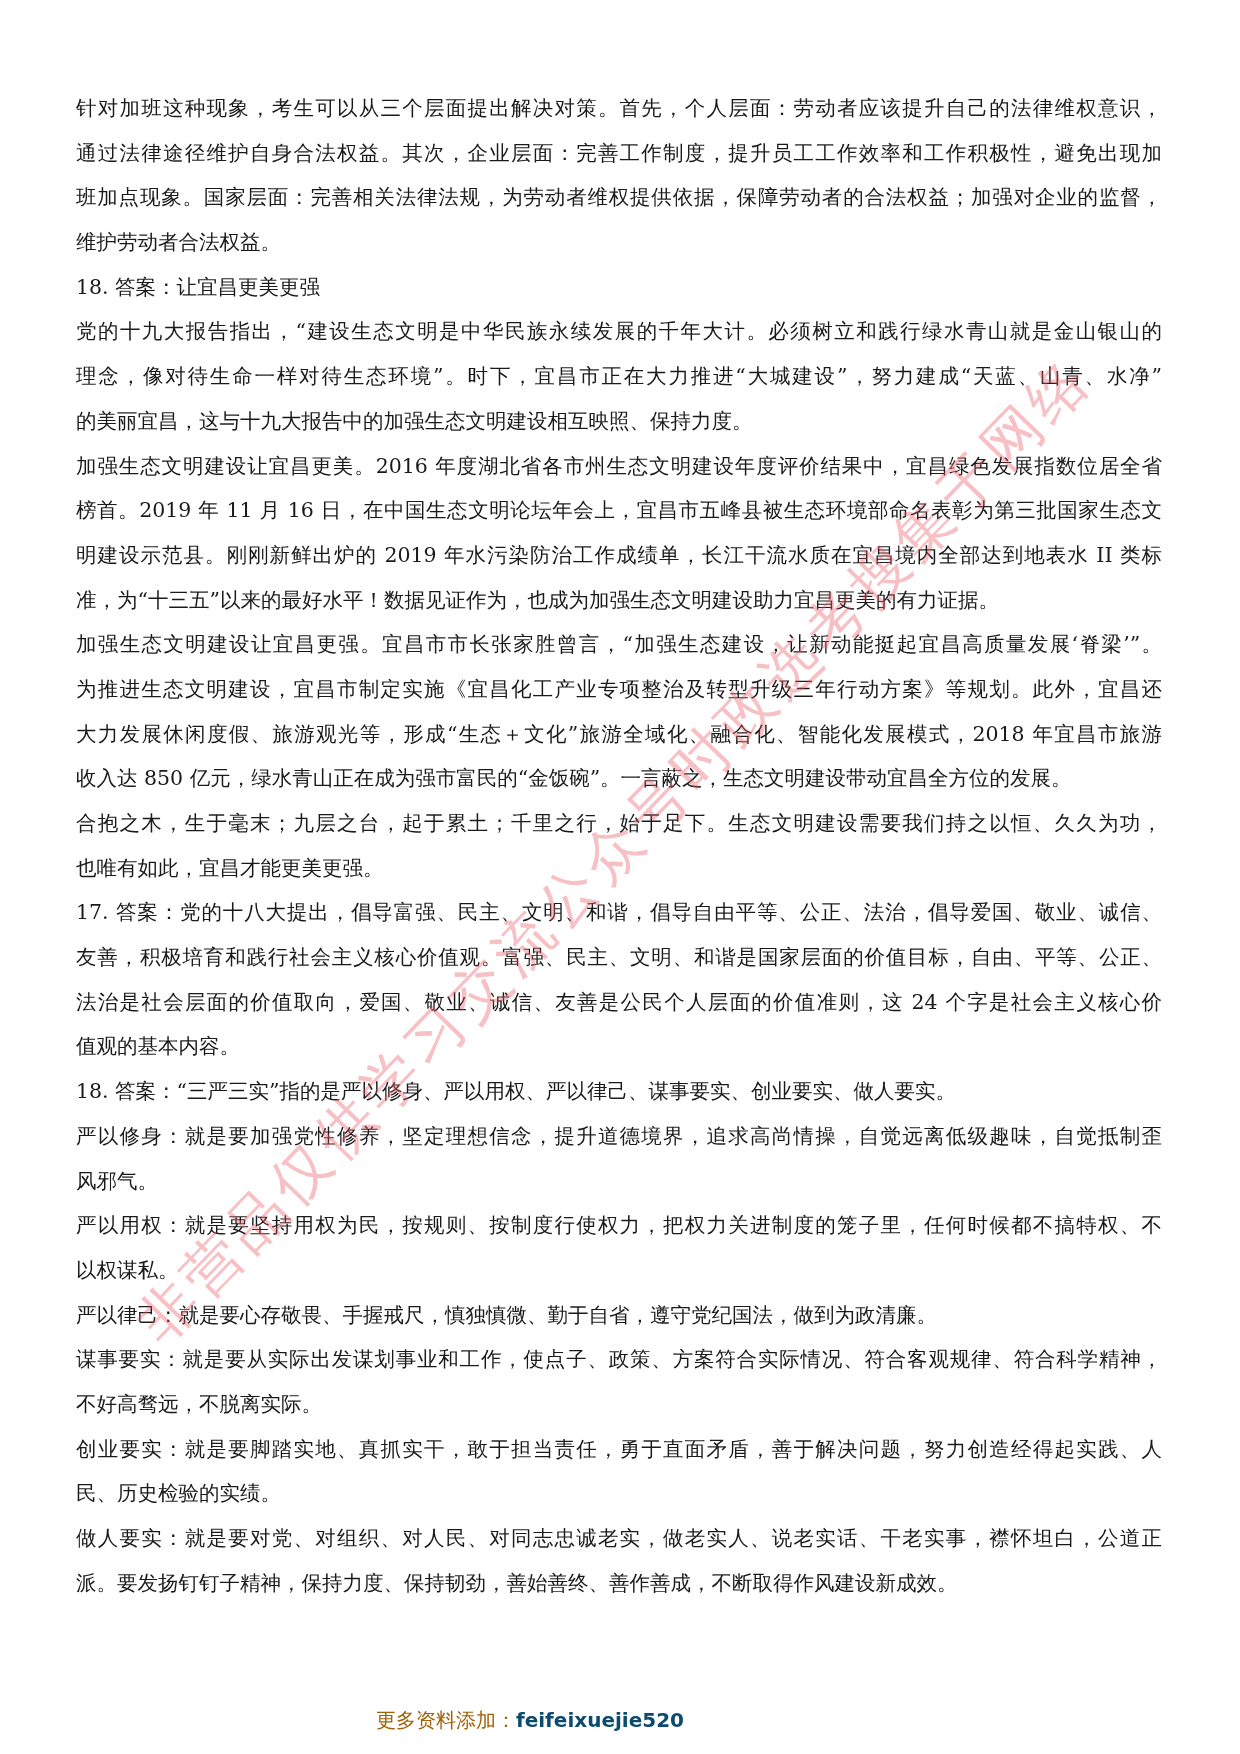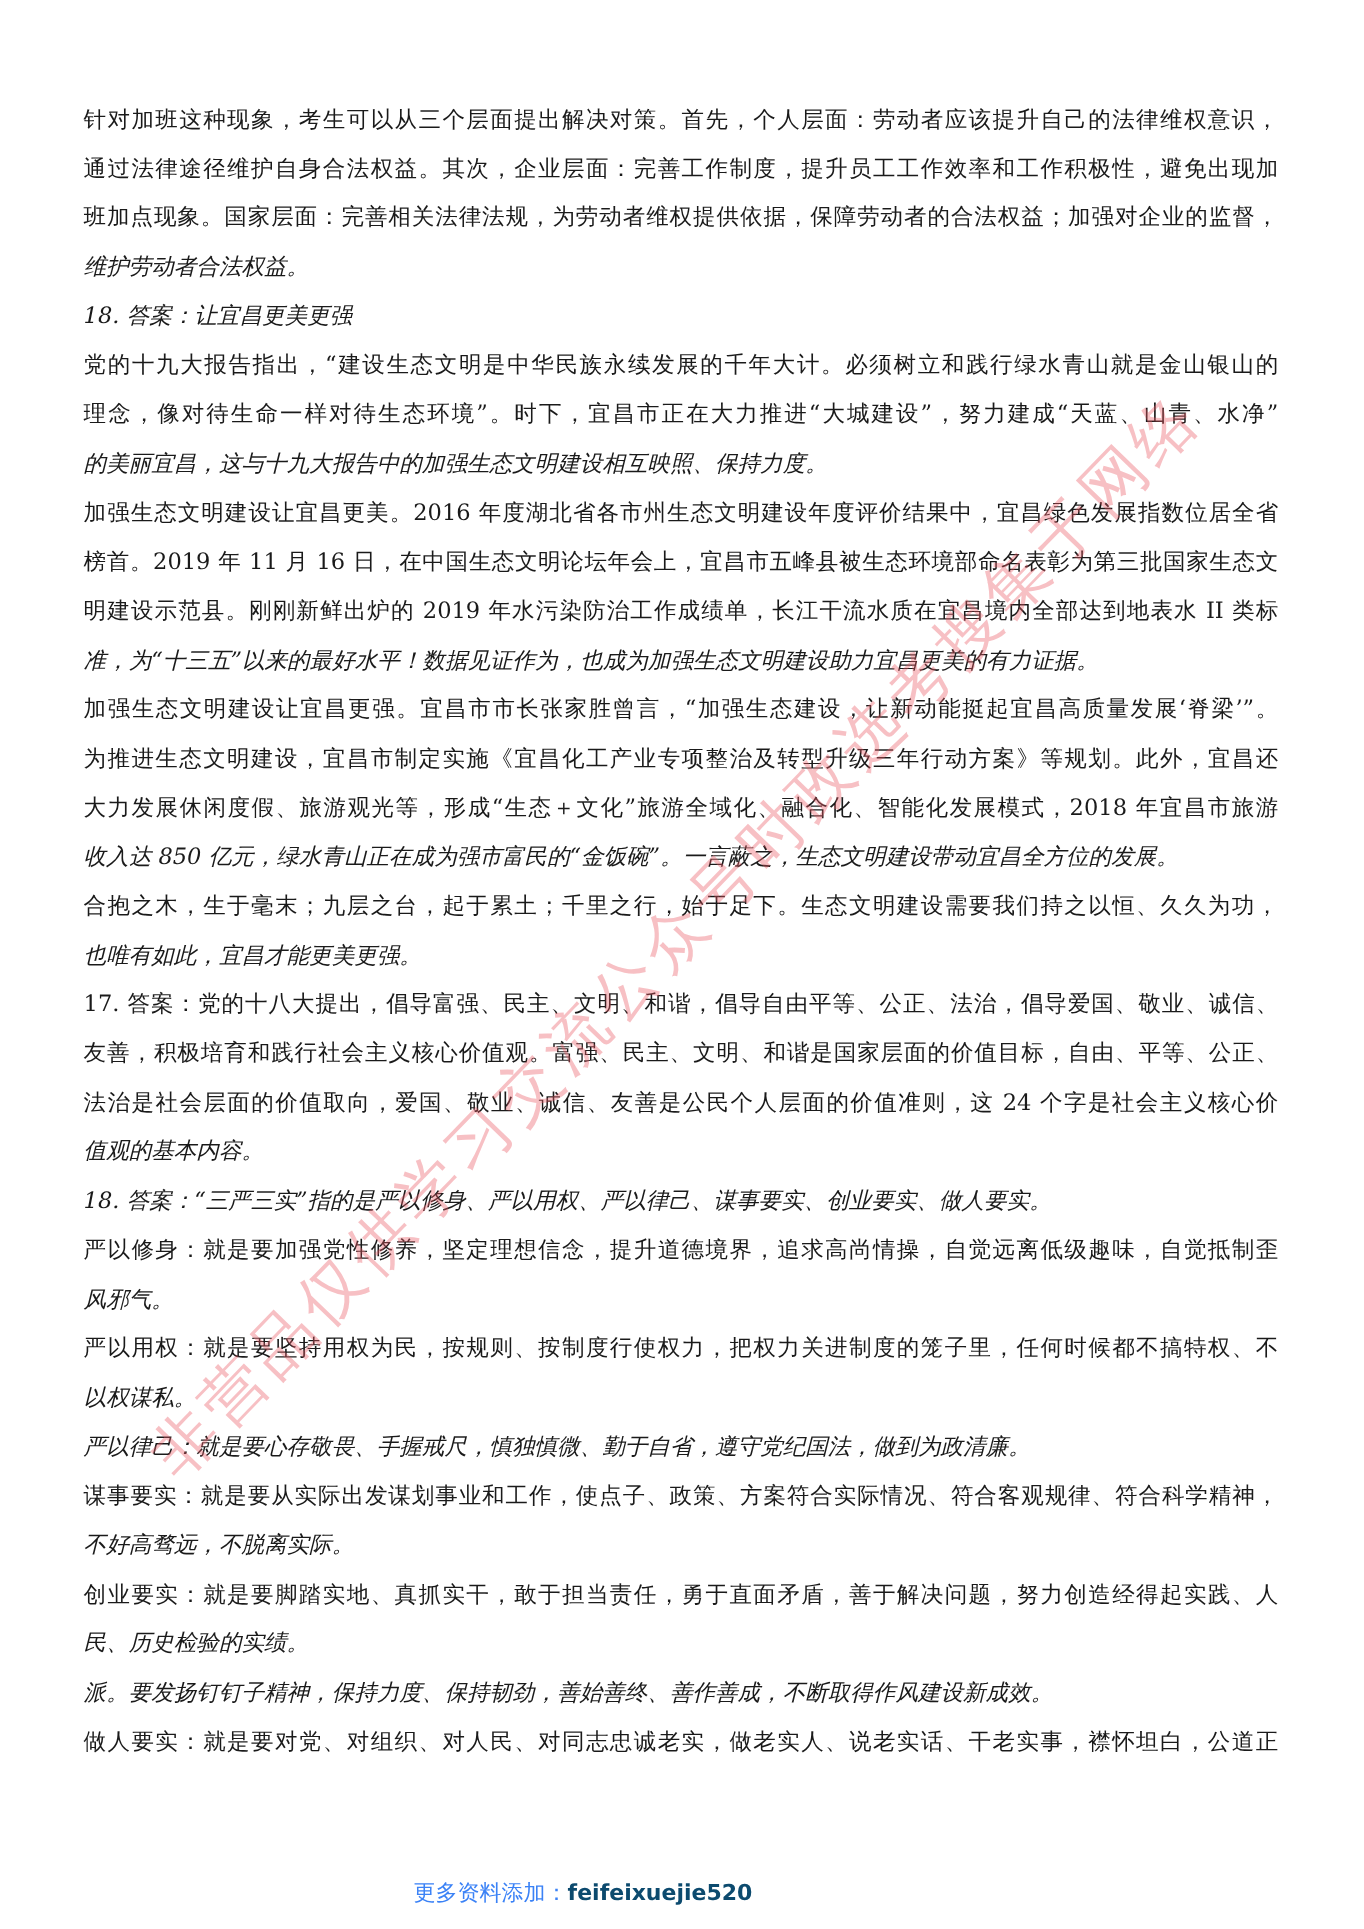--- a/index.html
+++ b/index.html
@@ -34,21 +34,20 @@
       white-space: nowrap;
       overflow: visible;
       letter-spacing: 0px;
     }
     .line.full {
       text-align: justify;
       text-align-last: justify;
     }
     .line.partial {
       text-align: left;
-      font-style: italic;
     }
     .watermark {
       position: absolute;
       left: 615px;
       top: 850px;
       transform: translate(-50%, -50%) rotate(-46deg);
       font-size: 58px;
       color: rgba(235, 90, 100, 0.38);
       white-space: nowrap;
       letter-spacing: 6px;
@@ -63,21 +62,21 @@
       left: 0;
       width: 1240px;
       text-align: left;
       padding-left: 376px;
       box-sizing: border-box;
       font-size: 20px;
       line-height: 32px;
     }
     .footer .label {
       font-family: Liberation Sans, sans-serif;
-      color: #3b82f6;
+      color: #a16207;
     }
     .footer .contact {
       font-family: "DejaVu Sans", "Liberation Sans", sans-serif;
       font-weight: bold;
       color: #0c4a6e;
     }
   </style>
 </head>
 <body>
 
@@ -108,22 +107,22 @@
       <div class="line partial">18. 答案：“三严三实”指的是严以修身、严以用权、严以律己、谋事要实、创业要实、做人要实。</div>
       <div class="line full">严以修身：就是要加强党性修养，坚定理想信念，提升道德境界，追求高尚情操，自觉远离低级趣味，自觉抵制歪</div>
       <div class="line partial">风邪气。</div>
       <div class="line full">严以用权：就是要坚持用权为民，按规则、按制度行使权力，把权力关进制度的笼子里，任何时候都不搞特权、不</div>
       <div class="line partial">以权谋私。</div>
       <div class="line partial">严以律己：就是要心存敬畏、手握戒尺，慎独慎微、勤于自省，遵守党纪国法，做到为政清廉。</div>
       <div class="line full">谋事要实：就是要从实际出发谋划事业和工作，使点子、政策、方案符合实际情况、符合客观规律、符合科学精神，</div>
       <div class="line partial">不好高骛远，不脱离实际。</div>
       <div class="line full">创业要实：就是要脚踏实地、真抓实干，敢于担当责任，勇于直面矛盾，善于解决问题，努力创造经得起实践、人</div>
       <div class="line partial">民、历史检验的实绩。</div>
+      <div class="line full">做人要实：就是要对党、对组织、对人民、对同志忠诚老实，做老实人、说老实话、干老实事，襟怀坦白，公道正</div>
       <div class="line partial">派。要发扬钉钉子精神，保持力度、保持韧劲，善始善终、善作善成，不断取得作风建设新成效。</div>
-      <div class="line full">做人要实：就是要对党、对组织、对人民、对同志忠诚老实，做老实人、说老实话、干老实事，襟怀坦白，公道正</div>
     </div>
 
   <div class="watermark">非营品仅供学习交流公众号时政选考搜集于网络</div>
 
   <div class="footer">
     <span class="label">更多资料添加：</span><span class="contact">feifeixuejie520</span>
   </div>
 </div>
 
 </body></html>

